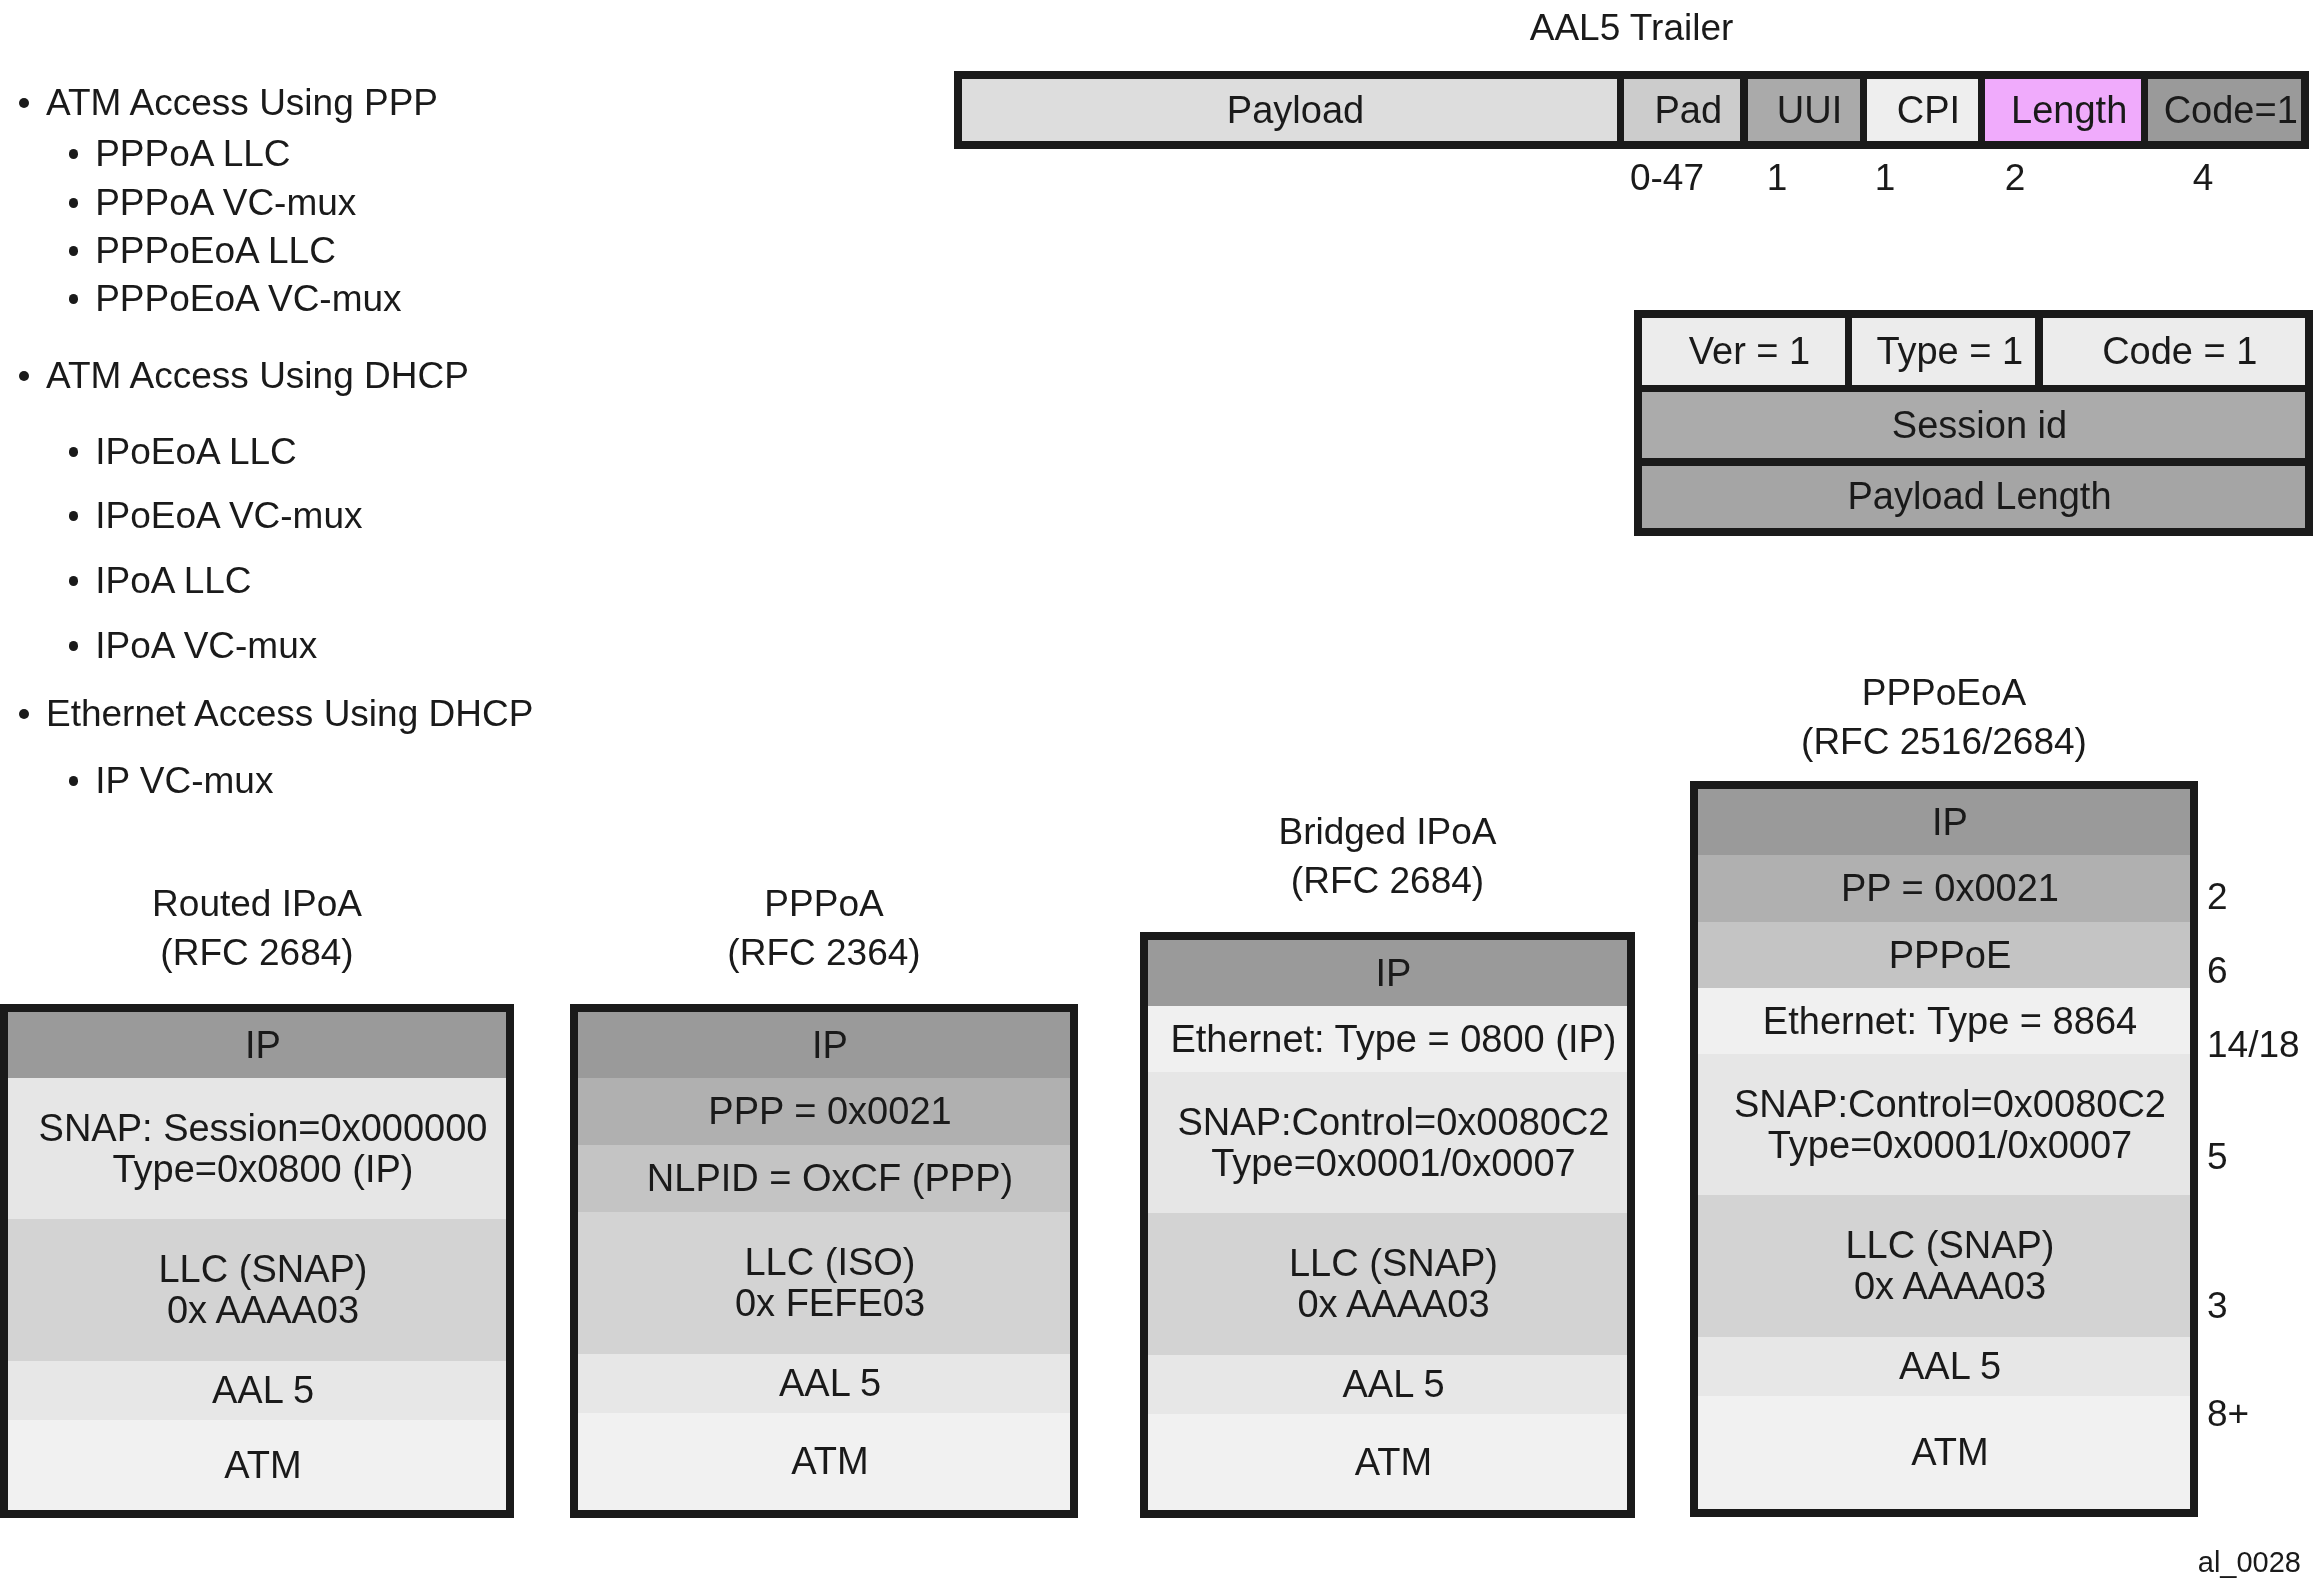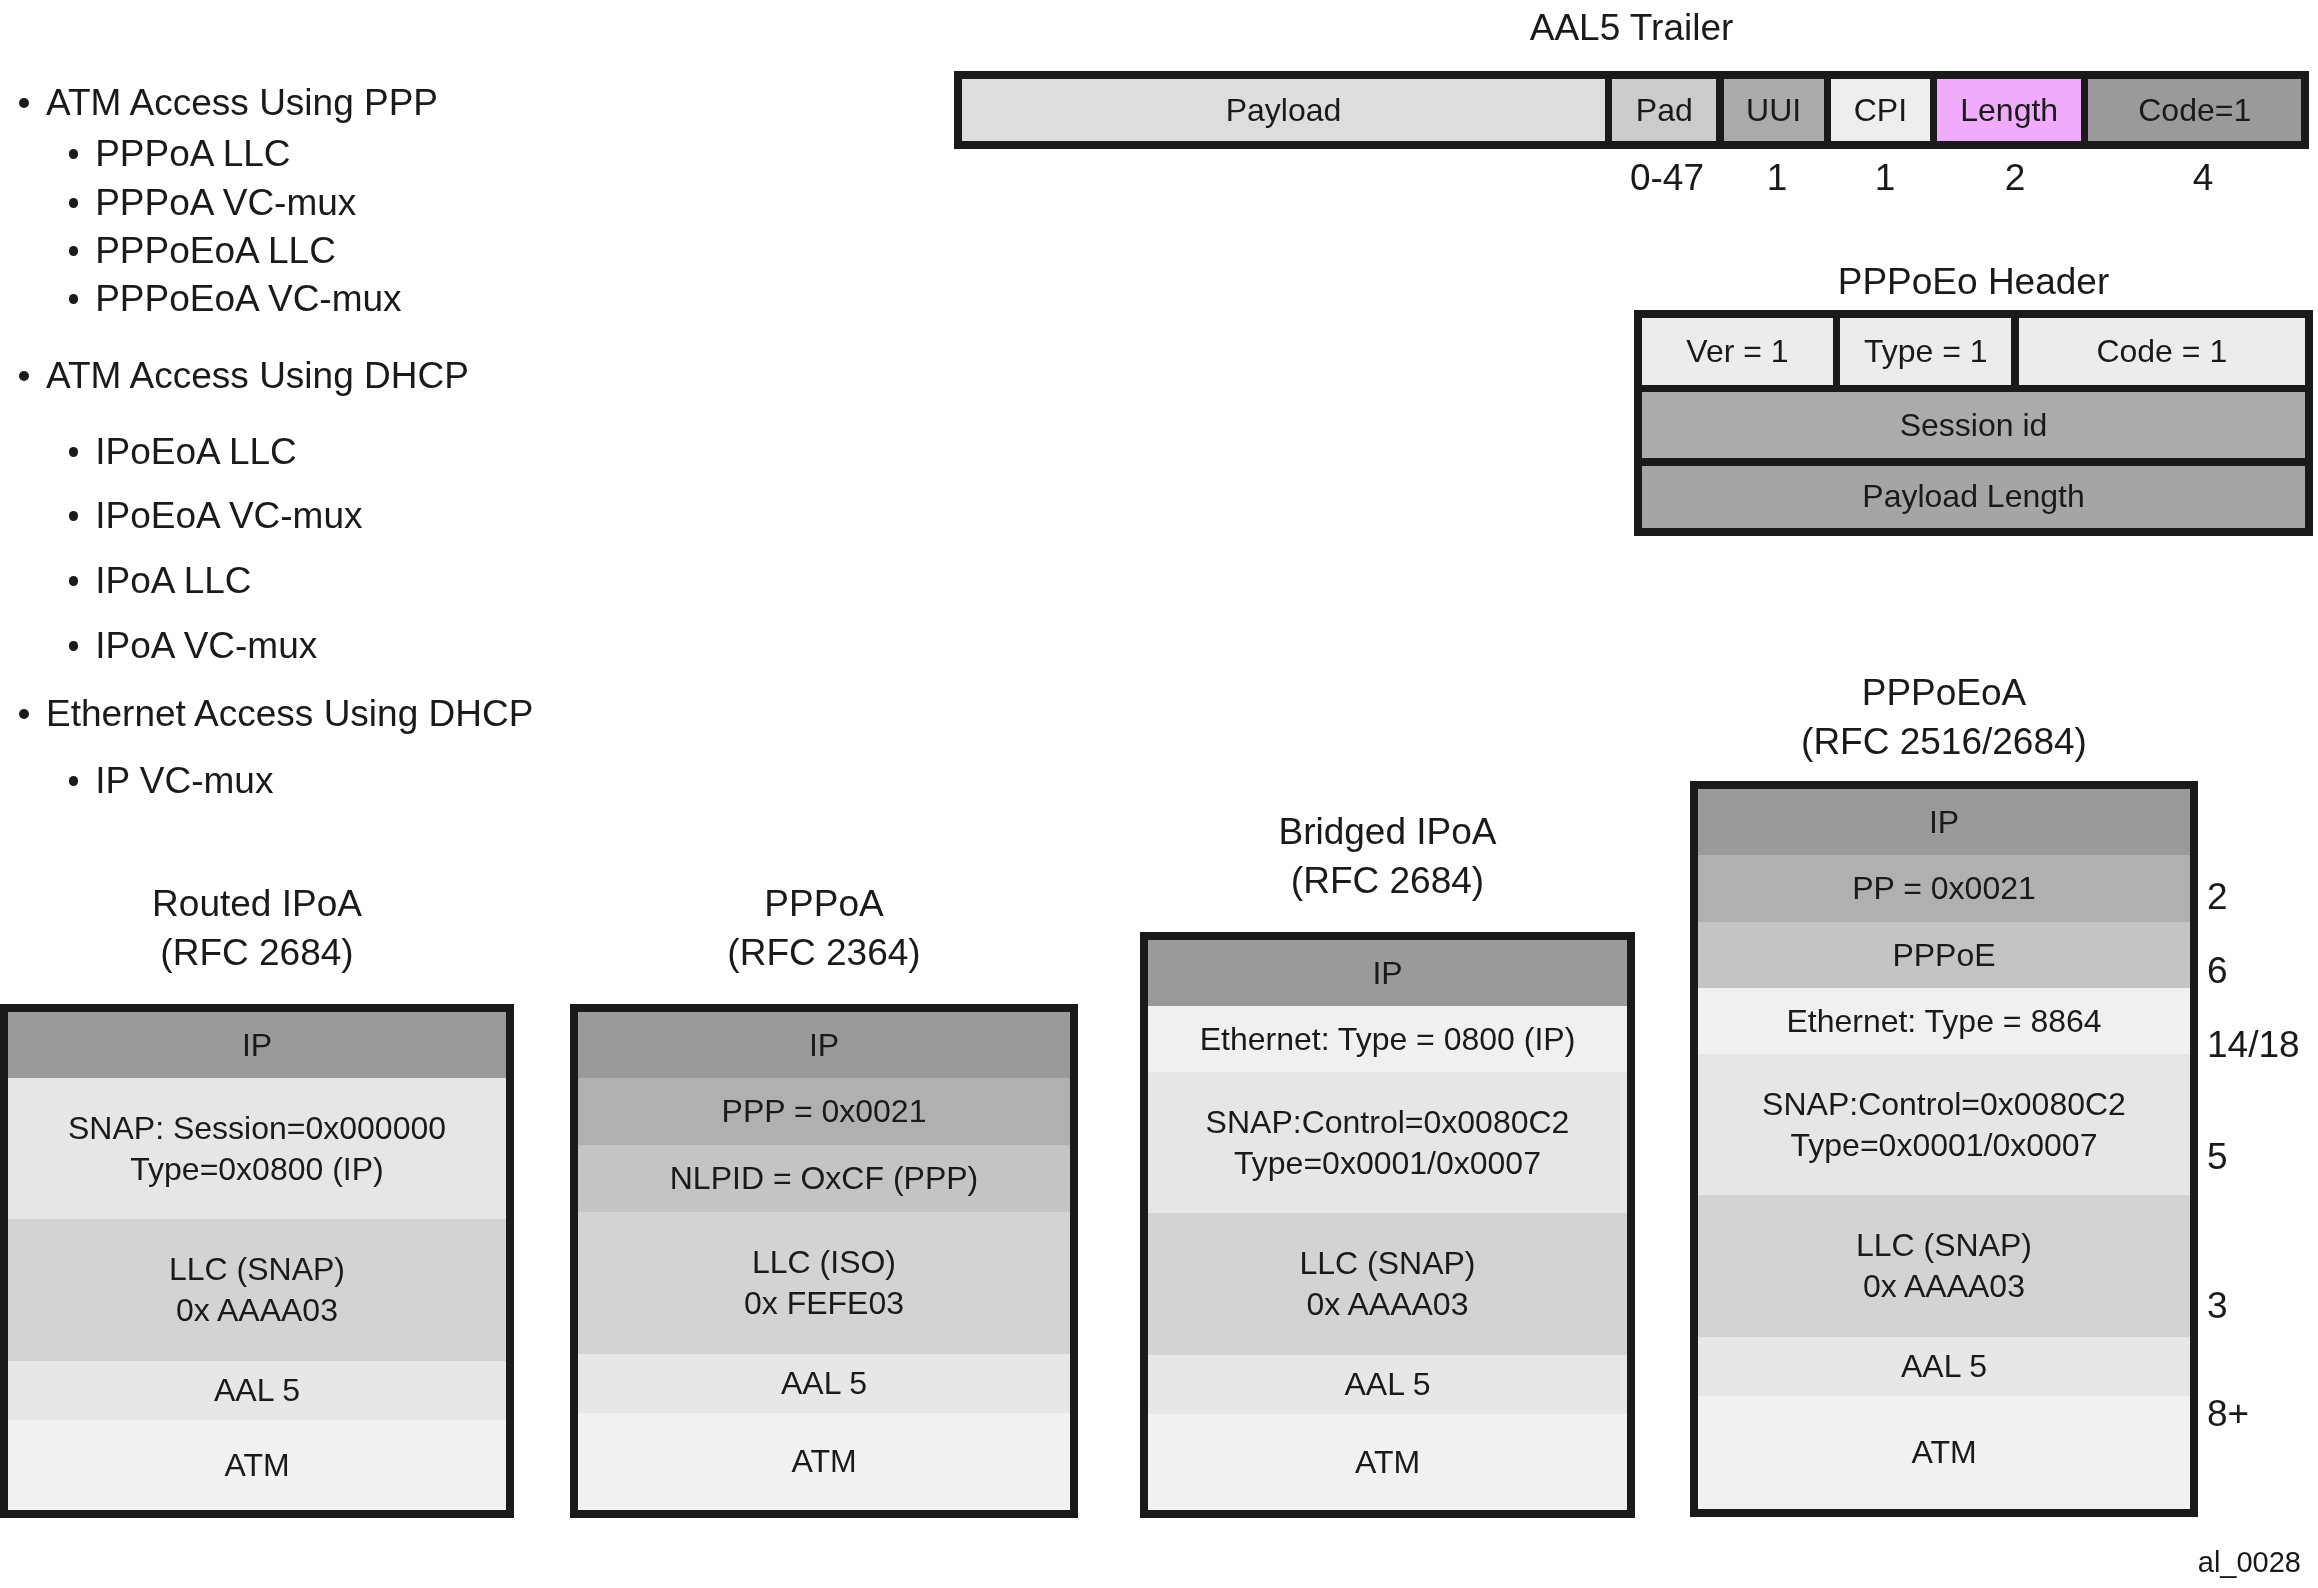--- a/index.html
+++ b/index.html
@@ -10,21 +10,21 @@
   
   .heading{position:absolute;left:9.2px;top:4px;font-size:38px;line-height:42px;}
   .bl{position:absolute;display:flex;align-items:center;gap:17px;height:40px;font-size:37px;line-height:40px;white-space:nowrap;}
   .dot{flex:none;width:10.5px;height:10.5px;border-radius:50%;background:#1a1a1a;}
   .dot.small{width:9.2px;height:9.2px;}
   
   .blktbl{position:absolute;background:#1a1a1a;box-sizing:border-box;padding:8px;display:flex;}
   .rowflex{flex-direction:row;gap:7.3px;}
   .colflex{flex-direction:column;}
   .cell{display:flex;flex-direction:column;align-items:center;justify-content:center;
-        text-align:left;font-size:32px;line-height:41px;white-space:nowrap;}
+        text-align:left;font-size:38px;line-height:41px;white-space:nowrap;padding-left:12px;}
   
   .f-ip{background:#9a9a9a;} .f-pp{background:#b0b0b0;} .f-ppoe{background:#c4c4c4;}
   .f-llc{background:#d3d3d3;} .f-snap{background:#e6e6e6;} .f-aal{background:#e7e7e7;}
   .f-atm{background:#f1f1f1;} .f-eth{background:#f0f0f0;}
   .f-payload{background:#dddddd;} .f-pad{background:#cccccc;} .f-uui{background:#aaaaaa;}
   .f-cpi{background:#eeeeee;} .f-len{background:#f0abfc;} .f-code{background:#9a9a9a;}
   .f-hdr{background:#ececec;} .f-sess{background:#ababab;} .f-plen{background:#a5a5a5;}
   
   .cap{position:absolute;text-align:center;font-size:37px;line-height:49px;white-space:nowrap;}
   
@@ -112,21 +112,20 @@
       <span>Code=1</span>
     </div>
   </div>
 
   <div class="tn" style="left:1601px;top:158px;">0-47</div>
   <div class="tn" style="left:1711px;top:158px;">1</div>
   <div class="tn" style="left:1819px;top:158px;">1</div>
   <div class="tn" style="left:1949px;top:158px;">2</div>
   <div class="tn" style="left:2137px;top:158px;">4</div>
 
-  <div class="cap" style="left:1634px;top:257px;width:679px;">PPPoEo Header</div>
 
   <div class="blktbl colflex" style="left:1634px;top:310px;width:679px;height:226px;gap:7.3px;">
     <div style="display:flex;flex-direction:row;gap:7.3px;flex:0 0 67px;">
       <div class="cell f-hdr" style="flex:0 0 191px;">
         <span>Ver = 1</span>
       </div>
       <div class="cell f-hdr" style="flex:0 0 171px;">
         <span>Type = 1</span>
       </div>
       <div class="cell f-hdr" style="flex:1 1 auto;">

